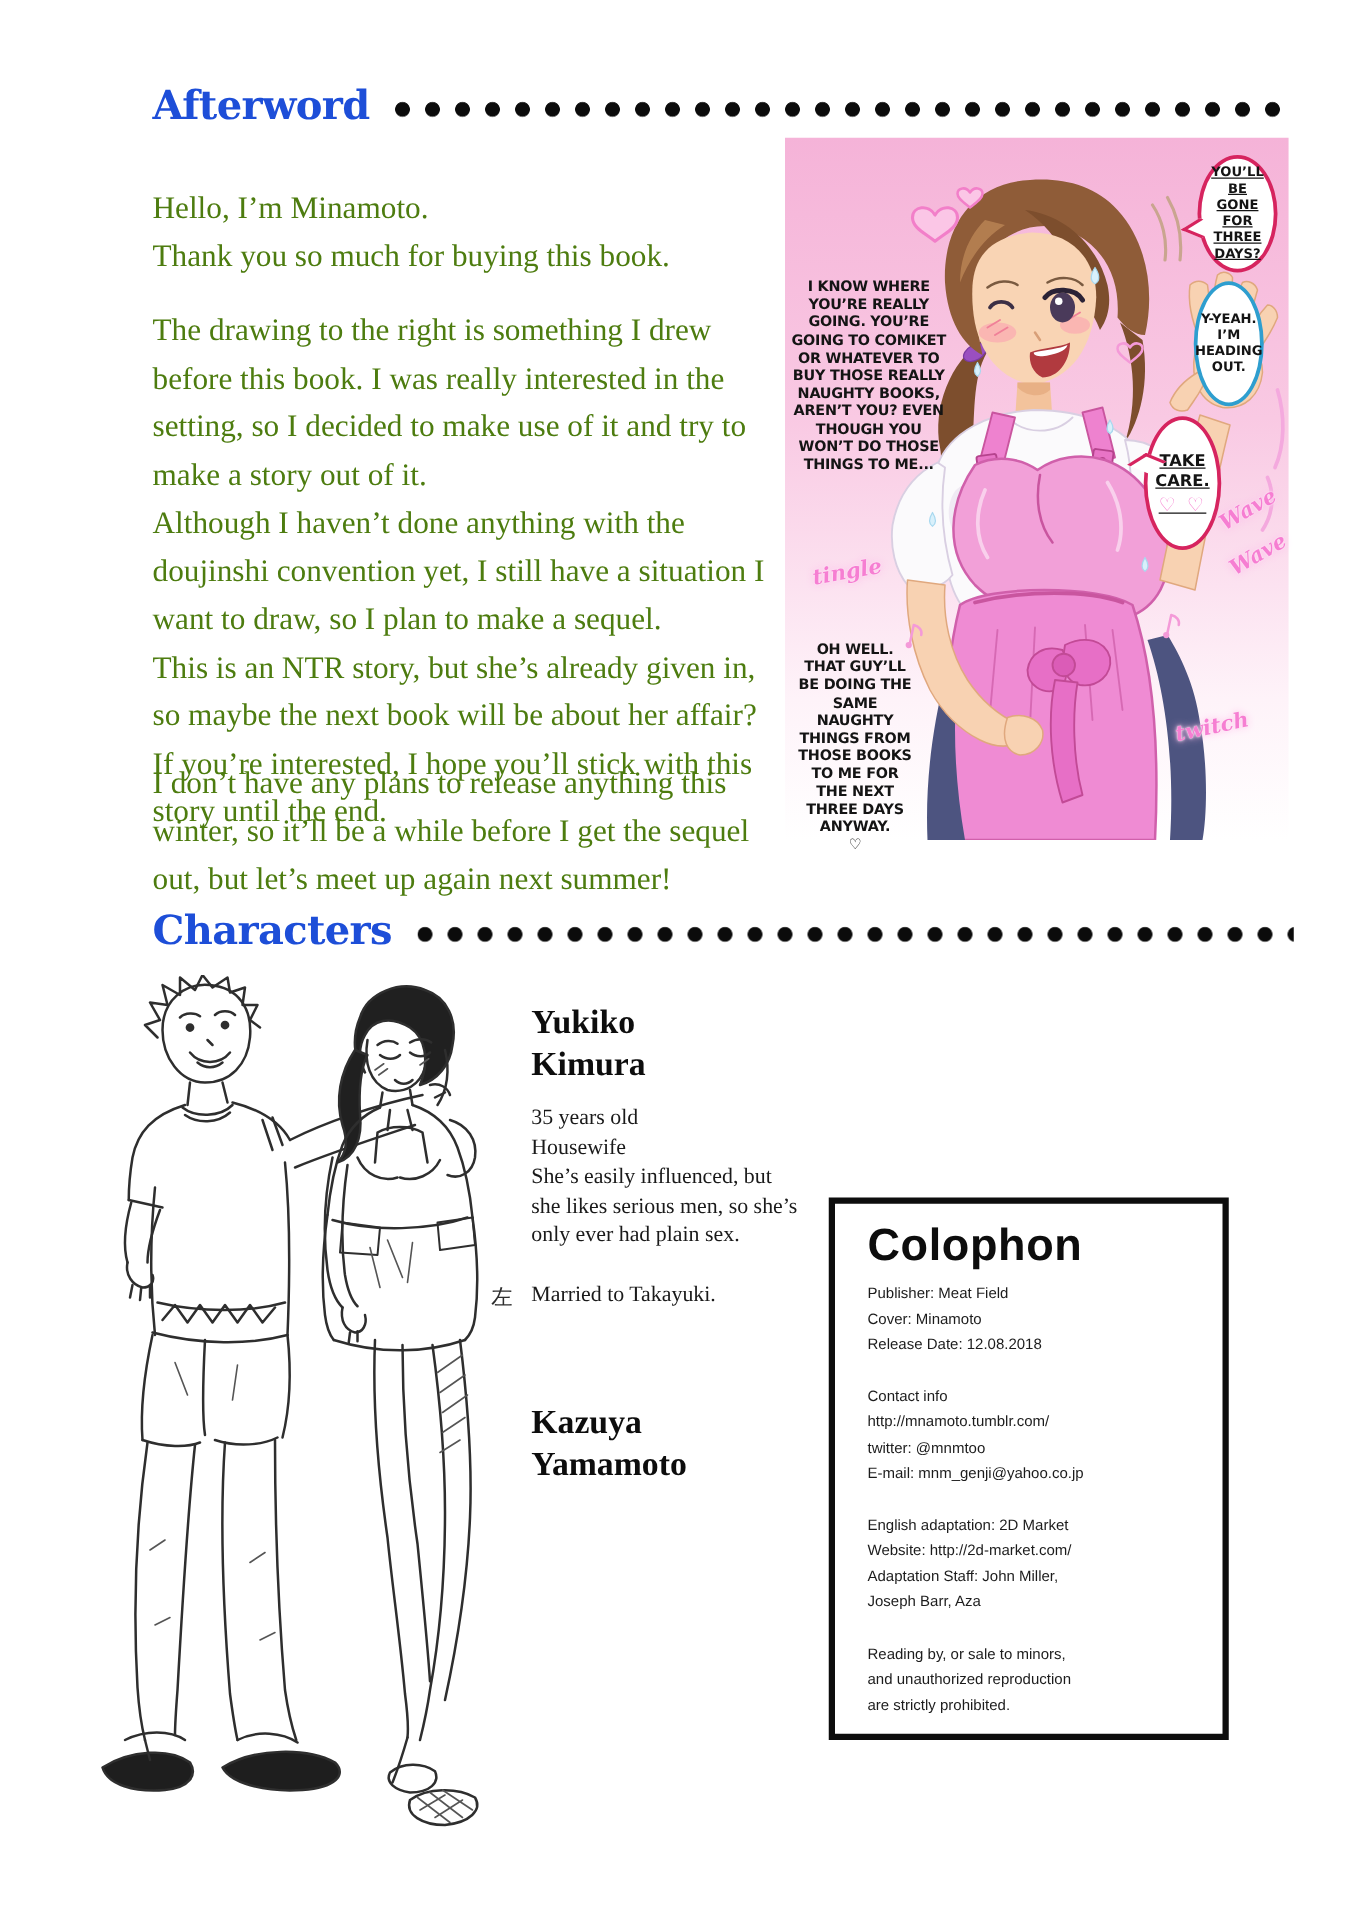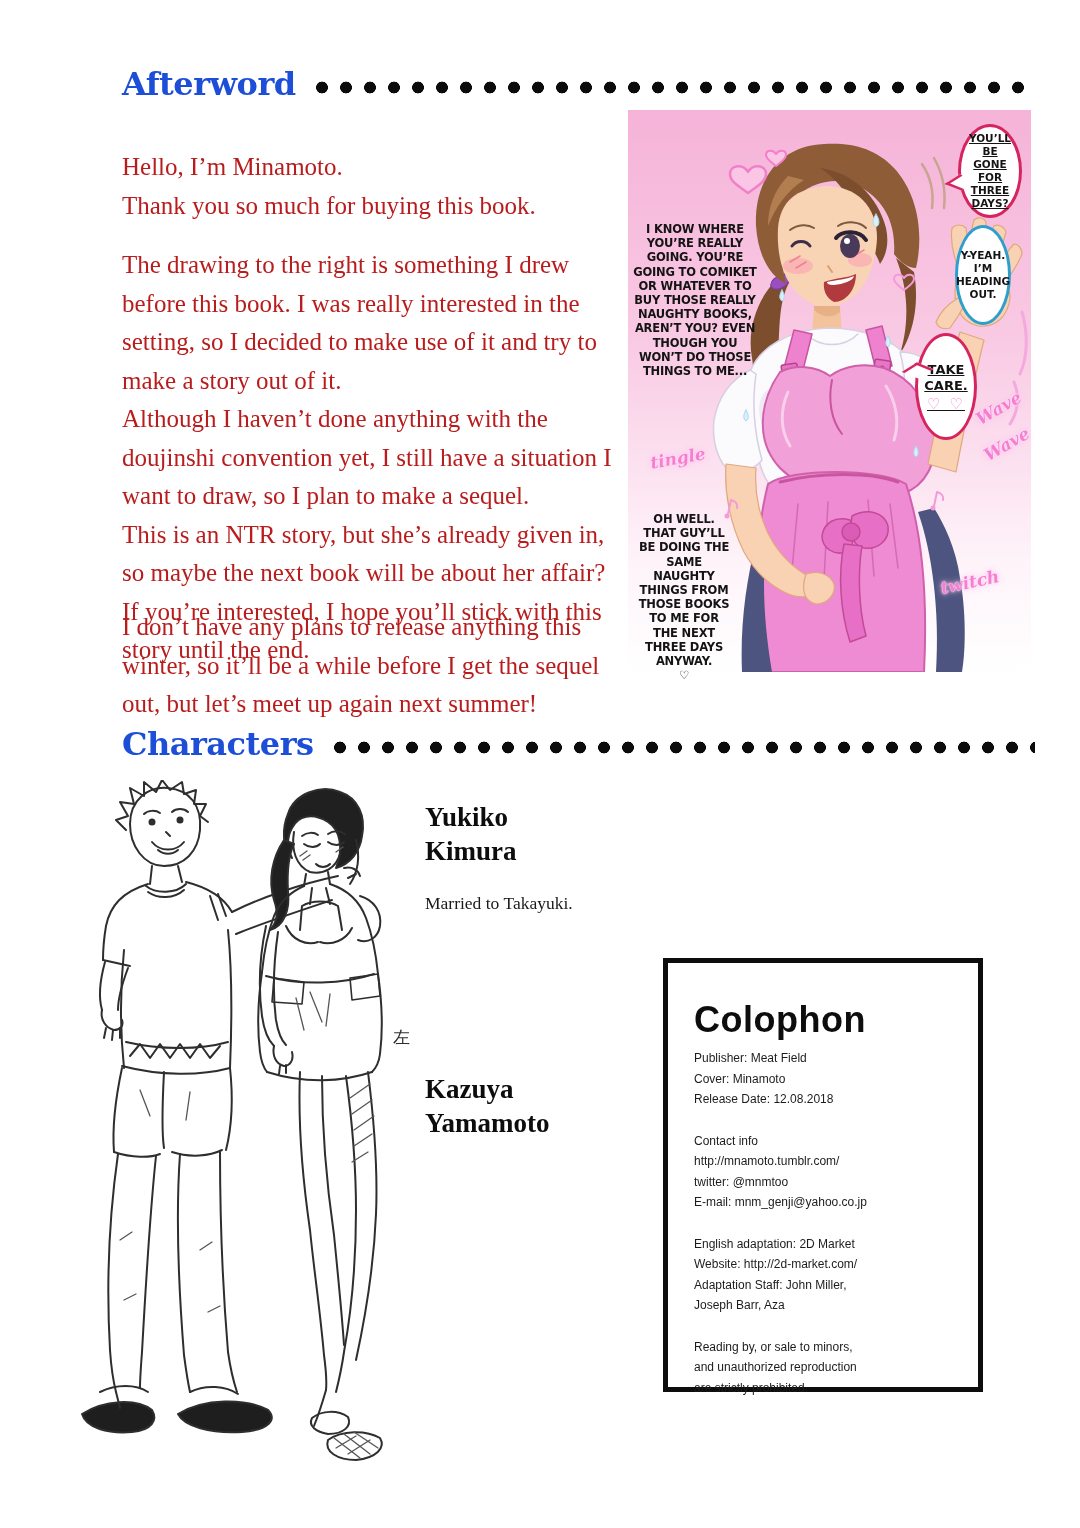--- a/index.html
+++ b/index.html
@@ -10,21 +10,21 @@
 
   
   .head-row { display:flex; align-items:center; }
   .head-row h1 { font-family:"DejaVu Serif", serif; font-weight:900; font-size:32px;
                  letter-spacing:-0.5px; color:#1d4ed8; line-height:44px; }
   .dots { flex:1; height:13px; margin-left:20px; margin-top:6px;
           background-image:radial-gradient(circle at 6px 6.5px, #0b0b0b 5.6px, transparent 6.2px);
           background-size:24px 13px; background-repeat:repeat-x; }
 
   
-  .bodytext { font-size:25px; line-height:38.5px; color:#b91c1c; width:500px; }
+  .bodytext { font-size:25px; line-height:38.5px; color:#4d7c0f; width:500px; }
 
   
   .illo { left:628px; top:110px; width:403px; height:562px; }
   .illo svg { position:absolute; left:0; top:0; }
   .comic { position:absolute; font-family:"DejaVu Sans", sans-serif; font-weight:700;
            color:#141414; text-align:center; font-size:11.5px; line-height:14.2px;
            letter-spacing:-0.2px; }
   .bubble { position:absolute; background:#fff; border-radius:50%;
             display:flex; flex-direction:column; align-items:center; justify-content:center;
             font-family:"DejaVu Sans", sans-serif; font-weight:700; color:#141414;
@@ -45,21 +45,21 @@
   
   .char-name { font-family:"Liberation Serif", serif; font-weight:bold; font-size:27px;
                line-height:34px; color:#0d0d0d; }
   .char-details { font-size:17.5px; line-height:23.5px; color:#1a1a1a; margin-top:14px; }
   .char-married { font-size:17.5px; line-height:23.5px; color:#1a1a1a; margin-top:24px; }
   .sketch-note { position:absolute; left:333px; top:246px; font-family:"DejaVu Sans",sans-serif;
                  font-size:17px; color:#2e2e2e; }
 
   
   .colophon { left:663px; top:958px; width:320px; height:434px; border:5px solid #0d0d0d;
-              background:#fff; padding:36px 26px; font-family:"Liberation Sans", sans-serif; }
+              background:#fff; padding:12px 26px; font-family:"Liberation Sans", sans-serif; }
   .colophon h2 { font-family:"Liberation Sans", sans-serif; font-weight:bold; font-size:36px;
                  line-height:42px; letter-spacing:0.5px; color:#0d0d0d; margin-bottom:7px; }
   .colophon .block { font-size:12px; line-height:20.5px; color:#1c1c1c; margin-bottom:21px; }
 </style>
 </head>
 <body>
 
 <div class="abs head-row" style="left:122px; top:62px; width:913px;">
   <h1>Afterword</h1>
   <div class="dots"></div>
@@ -328,24 +328,27 @@
         <path d="M274,658 L300,678 M284,654 L310,674 M294,652 L318,668 M276,668 L296,656 M288,674 L310,660" stroke-width="1.3" stroke="#555"></path>
       </g>
     </g>
   </svg>
   <div class="sketch-note">左</div>
 </div>
 
 <div class="abs" style="left:425px; top:800px; width:215px;">
   <div class="char-name pre">Yukiko
 Kimura</div>
+  <div class="char-details pre">35 years old
+Housewife
+She’s easily influenced, but she likes serious men, so she’s only ever had plain sex.</div>
   <div class="char-married">Married to Takayuki.</div>
 </div>
 
-<div class="abs" style="left:425px; top:1072px; width:215px;">
+<div class="abs" style="left:425px; top:1120px; width:215px;">
   <div class="char-name pre">Kazuya
 Yamamoto</div>
 </div>
 
 <div class="abs colophon">
   <h2>Colophon</h2>
   <div class="block pre">Publisher: Meat Field
 Cover: Minamoto
 Release Date: 12.08.2018</div>
   <div class="block pre">Contact info

